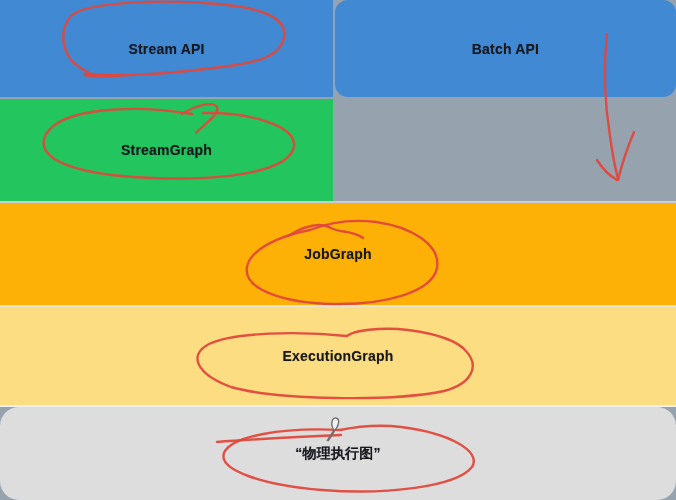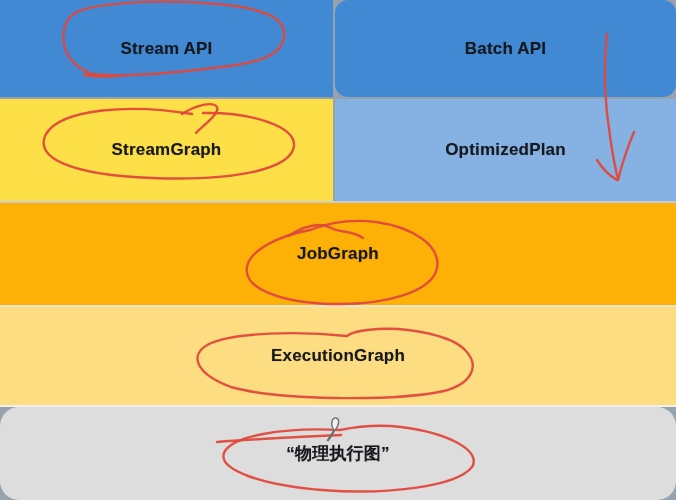--- a/index.html
+++ b/index.html
@@ -3,28 +3,28 @@
 <meta charset="utf-8">
 <style>
   html,body{margin:0;padding:0;background:#ffffff;}
   .screen{
     position:relative;width:676px;height:500px;overflow:hidden;
     background:#96a3af; 
     font-family:"Liberation Sans",sans-serif;
   }
   .cell{
     position:absolute;display:flex;align-items:center;justify-content:center;
-    font-weight:700;font-size:17px;color:#17181d;letter-spacing:.2px;
+    font-weight:700;font-size:14px;color:#17181d;letter-spacing:.2px;
     text-shadow:0 0 1px rgba(20,20,30,.35);
   }
   
   .c-r1l{left:0;top:0;width:333px;height:97px;background:#418ad3;}
   .c-r1r{left:335px;top:0;width:341px;height:97px;background:#418ad3;border-radius:13px;}
   
-  .c-r2l{left:0;top:99px;width:333px;height:102px;background:#fde047;}
+  .c-r2l{left:0;top:99px;width:333px;height:102px;background:#22c55e;}
   .c-r2r{left:335px;top:99px;width:341px;height:102px;background:#85b2e3;}
   
   .c-r3{left:0;top:203px;width:676px;height:102px;background:#fdb106;}
   
   .c-r4{left:0;top:307px;width:676px;height:98px;background:#fcdd82;}
   
   .c-r5{left:0;top:407px;width:676px;height:93px;background:#dedddd;border-radius:19px;}
   .gap{position:absolute;left:0;width:676px;height:2px;}
   .gap-23{top:201px;background:#c9cdd2;}
   .gap-34{top:305px;background:#e9e3d2;}
@@ -40,23 +40,20 @@
 
   <div class="cell c-r1l">
     <span>Stream API</span>
   </div>
   <div class="cell c-r1r">
     <span>Batch API</span>
   </div>
 
   <div class="cell c-r2l">
     <span>StreamGraph</span>
-  </div>
-  <div class="cell c-r2r">
-    <span>OptimizedPlan</span>
   </div>
 
   <div class="cell c-r4">
     <span>ExecutionGraph</span>
   </div>
 
   <div class="cell c-r3">
     <span>JobGraph</span>
   </div>
 

